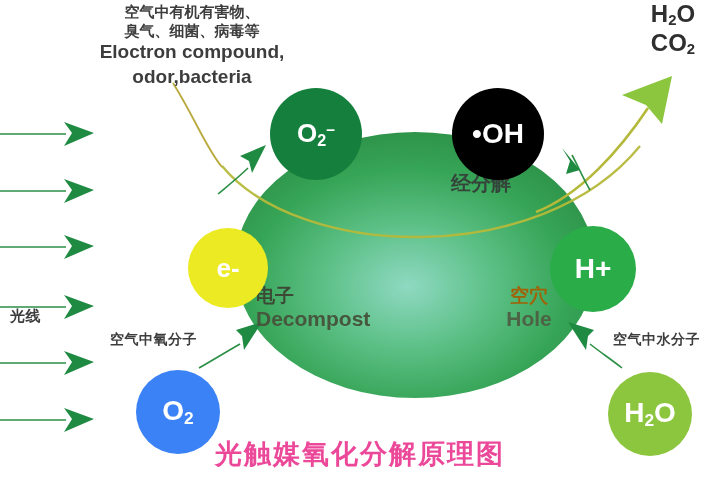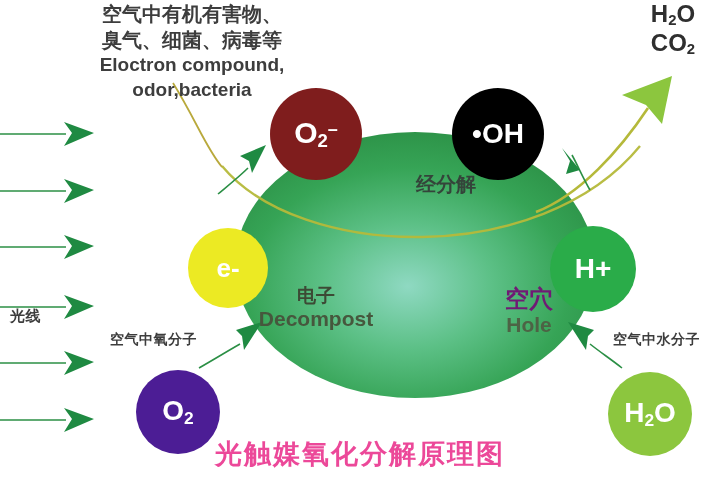--- a/index.html
+++ b/index.html
@@ -32,21 +32,21 @@
     white-space: nowrap;
   }
 
   #organic-text {
     left: 72px; top: 2px;
     width: 240px;
     text-align: center;
     line-height: 1.28;
   }
   #organic-text .l1, #organic-text .l2 {
-    font-size: 20px; font-weight: bold; color: #3d3d3d;
+    font-size: 15px; font-weight: bold; color: #3d3d3d;
   }
   #organic-text .l3, #organic-text .l4 {
     font-size: 19px; font-weight: bold; color: #3d3d3d;
   }
 
   #products-text {
     left: 630px; top: 0px;
     width: 86px;
     text-align: center;
     line-height: 1.18;
@@ -67,63 +67,63 @@
     left: 110px; top: 331px;
     font-size: 14px; font-weight: bold; color: #3d3d3d;
   }
   #water-molecule-label {
     left: 613px; top: 331px;
     font-size: 14px; font-weight: bold; color: #3d3d3d;
   }
 
   
   #decompost-label {
-    left: 356px; top: 173px;
-    width: 180px; text-align: center; line-height: 1.18;
+    left: 331px; top: 173px;
+    width: 180px; text-align: right; line-height: 1.18; font-family: Liberation Mono, monospace;
   }
   #decompost-label .cn { font-size: 20px; font-weight: bold; color: #34443a; }
   #decompost-label .en { font-size: 22px; font-weight: bold; color: #3d4f44; }
 
   #electron-label {
     left: 256px; top: 285px;
-    width: 120px; text-align: center; line-height: 1.18;
+    width: 120px; text-align: left; line-height: 1.18;
   }
   #electron-label .cn { font-size: 19px; font-weight: bold; color: #3c4a35; }
   #electron-label .en { font-size: 21px; font-weight: bold; color: #46573d; }
 
   #hole-label {
     left: 484px; top: 285px;
     width: 90px; text-align: center; line-height: 1.18;
   }
-  #hole-label .cn { font-size: 24px; font-weight: bold; color: #701a75; }
+  #hole-label .cn { font-size: 19px; font-weight: bold; color: #a16207; }
   #hole-label .en { font-size: 21px; font-weight: bold; color: #4d6345; }
 
   
   .node-circle {
     border-radius: 50%;
     display: flex;
     align-items: center;
     justify-content: center;
     color: #ffffff;
     font-weight: bold;
     box-sizing: border-box;
   }
   .node-circle sub { font-size: 0.62em; vertical-align: -0.22em; }
   .node-circle sup { font-size: 0.60em; vertical-align: 0.42em; }
 
   #circle-o2minus { left: 270px; top: 88px; width: 92px; height: 92px;
-    background: #7f1d1d; font-size: 30px; }
+    background: #15803d; font-size: 26px; }
   #circle-oh      { left: 452px; top: 88px; width: 92px; height: 92px;
     background: #000000; font-size: 28px; }
   #circle-electron{ left: 188px; top: 228px; width: 80px; height: 80px;
     background: #ecea23; font-size: 26px; }
   #circle-hplus   { left: 550px; top: 226px; width: 86px; height: 86px;
     background: #2aac49; font-size: 28px; }
   #circle-o2      { left: 136px; top: 370px; width: 84px; height: 84px;
-    background: #4c1d95; font-size: 28px; }
+    background: #3b82f6; font-size: 28px; }
   #circle-h2o     { left: 608px; top: 372px; width: 84px; height: 84px;
     background: #8cc63e; font-size: 28px; }
 
   
   #diagram-title {
     left: 0; top: 436px; width: 720px;
     text-align: center;
     font-size: 27px;
     font-weight: bold;
     color: #ec4899;

